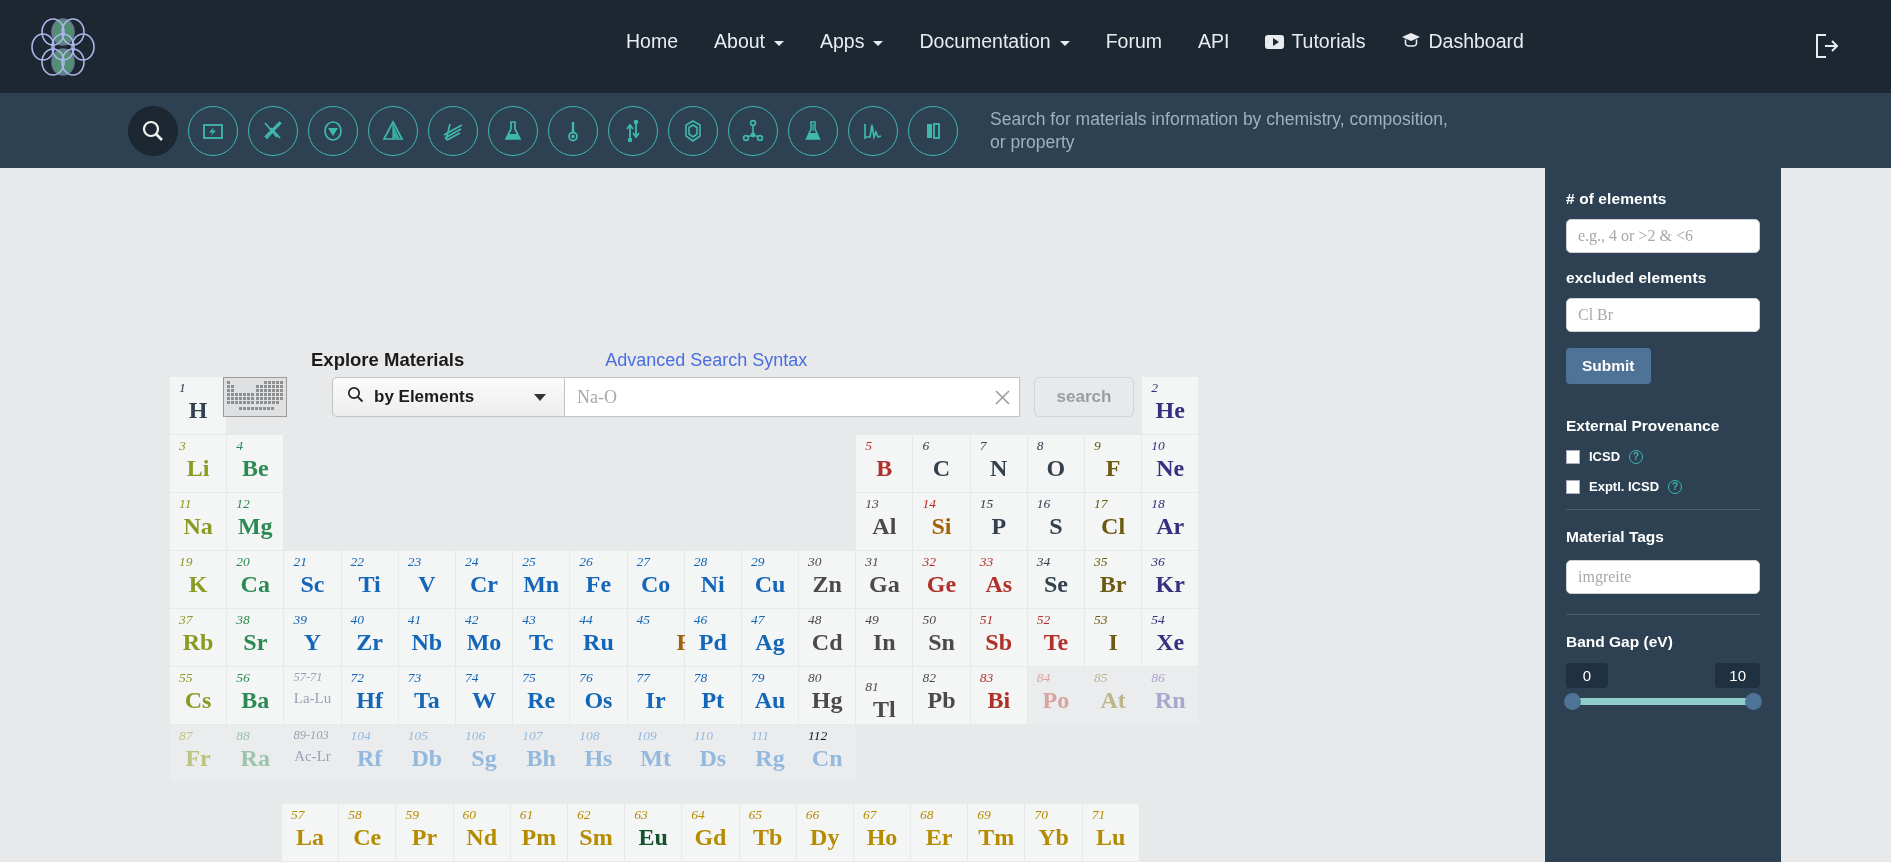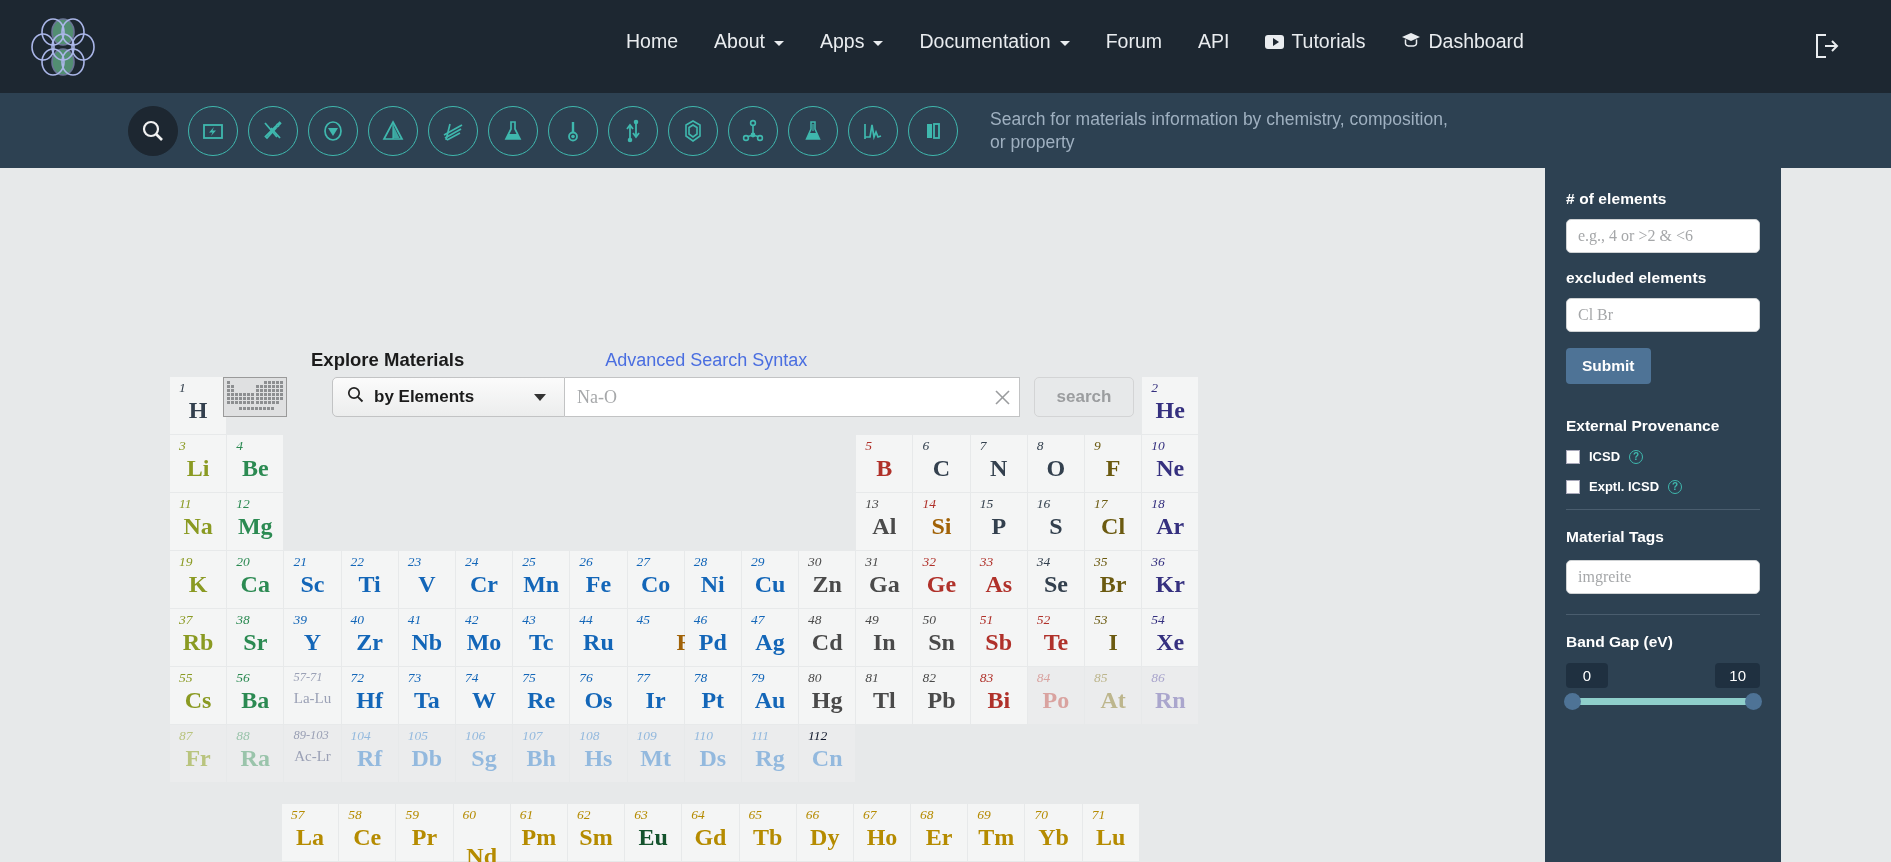--- a/index.html
+++ b/index.html
@@ -720,21 +720,21 @@
           <div class="sym" style="color: rgb(19, 102, 184);">Pt</div>
         </div>
         <div class="el" style="grid-area: 6 / 11;">
           <div class="num" style="color: rgb(19, 102, 184);">79</div>
           <div class="sym" style="color: rgb(19, 102, 184);">Au</div>
         </div>
         <div class="el" style="grid-area: 6 / 12;">
           <div class="num" style="color: rgb(74, 74, 74);">80</div>
           <div class="sym" style="color: rgb(74, 74, 74);">Hg</div>
         </div>
-        <div class="el" style="grid-area: 6 / 13;">
+        <div class="el" style="grid-area: 6 / 13; justify-content: flex-end;">
           <div class="num" style="color: rgb(74, 74, 74);">81</div>
           <div class="sym" style="color: rgb(74, 74, 74);">Tl</div>
         </div>
         <div class="el" style="grid-area: 6 / 14;">
           <div class="num" style="color: rgb(74, 74, 74);">82</div>
           <div class="sym" style="color: rgb(74, 74, 74);">Pb</div>
         </div>
         <div class="el" style="grid-area: 6 / 15;">
           <div class="num" style="color: rgb(176, 49, 42);">83</div>
           <div class="sym" style="color: rgb(176, 49, 42);">Bi</div>
@@ -806,21 +806,21 @@
           <div class="sym" style="color: rgb(181, 139, 0);">La</div>
         </div>
         <div class="el" style="grid-area: 1 / 2;">
           <div class="num" style="color: rgb(181, 139, 0);">58</div>
           <div class="sym" style="color: rgb(181, 139, 0);">Ce</div>
         </div>
         <div class="el" style="grid-area: 1 / 3;">
           <div class="num" style="color: rgb(181, 139, 0);">59</div>
           <div class="sym" style="color: rgb(181, 139, 0);">Pr</div>
         </div>
-        <div class="el" style="grid-area: 1 / 4; gap: 19px;">
+        <div class="el" style="grid-area: 1 / 4;">
           <div class="num" style="color: rgb(181, 139, 0);">60</div>
           <div class="sym" style="color: rgb(181, 139, 0);">Nd</div>
         </div>
         <div class="el" style="grid-area: 1 / 5;">
           <div class="num" style="color: rgb(181, 139, 0);">61</div>
           <div class="sym" style="color: rgb(181, 139, 0);">Pm</div>
         </div>
         <div class="el" style="grid-area: 1 / 6;">
           <div class="num" style="color: rgb(181, 139, 0);">62</div>
           <div class="sym" style="color: rgb(181, 139, 0);">Sm</div>

